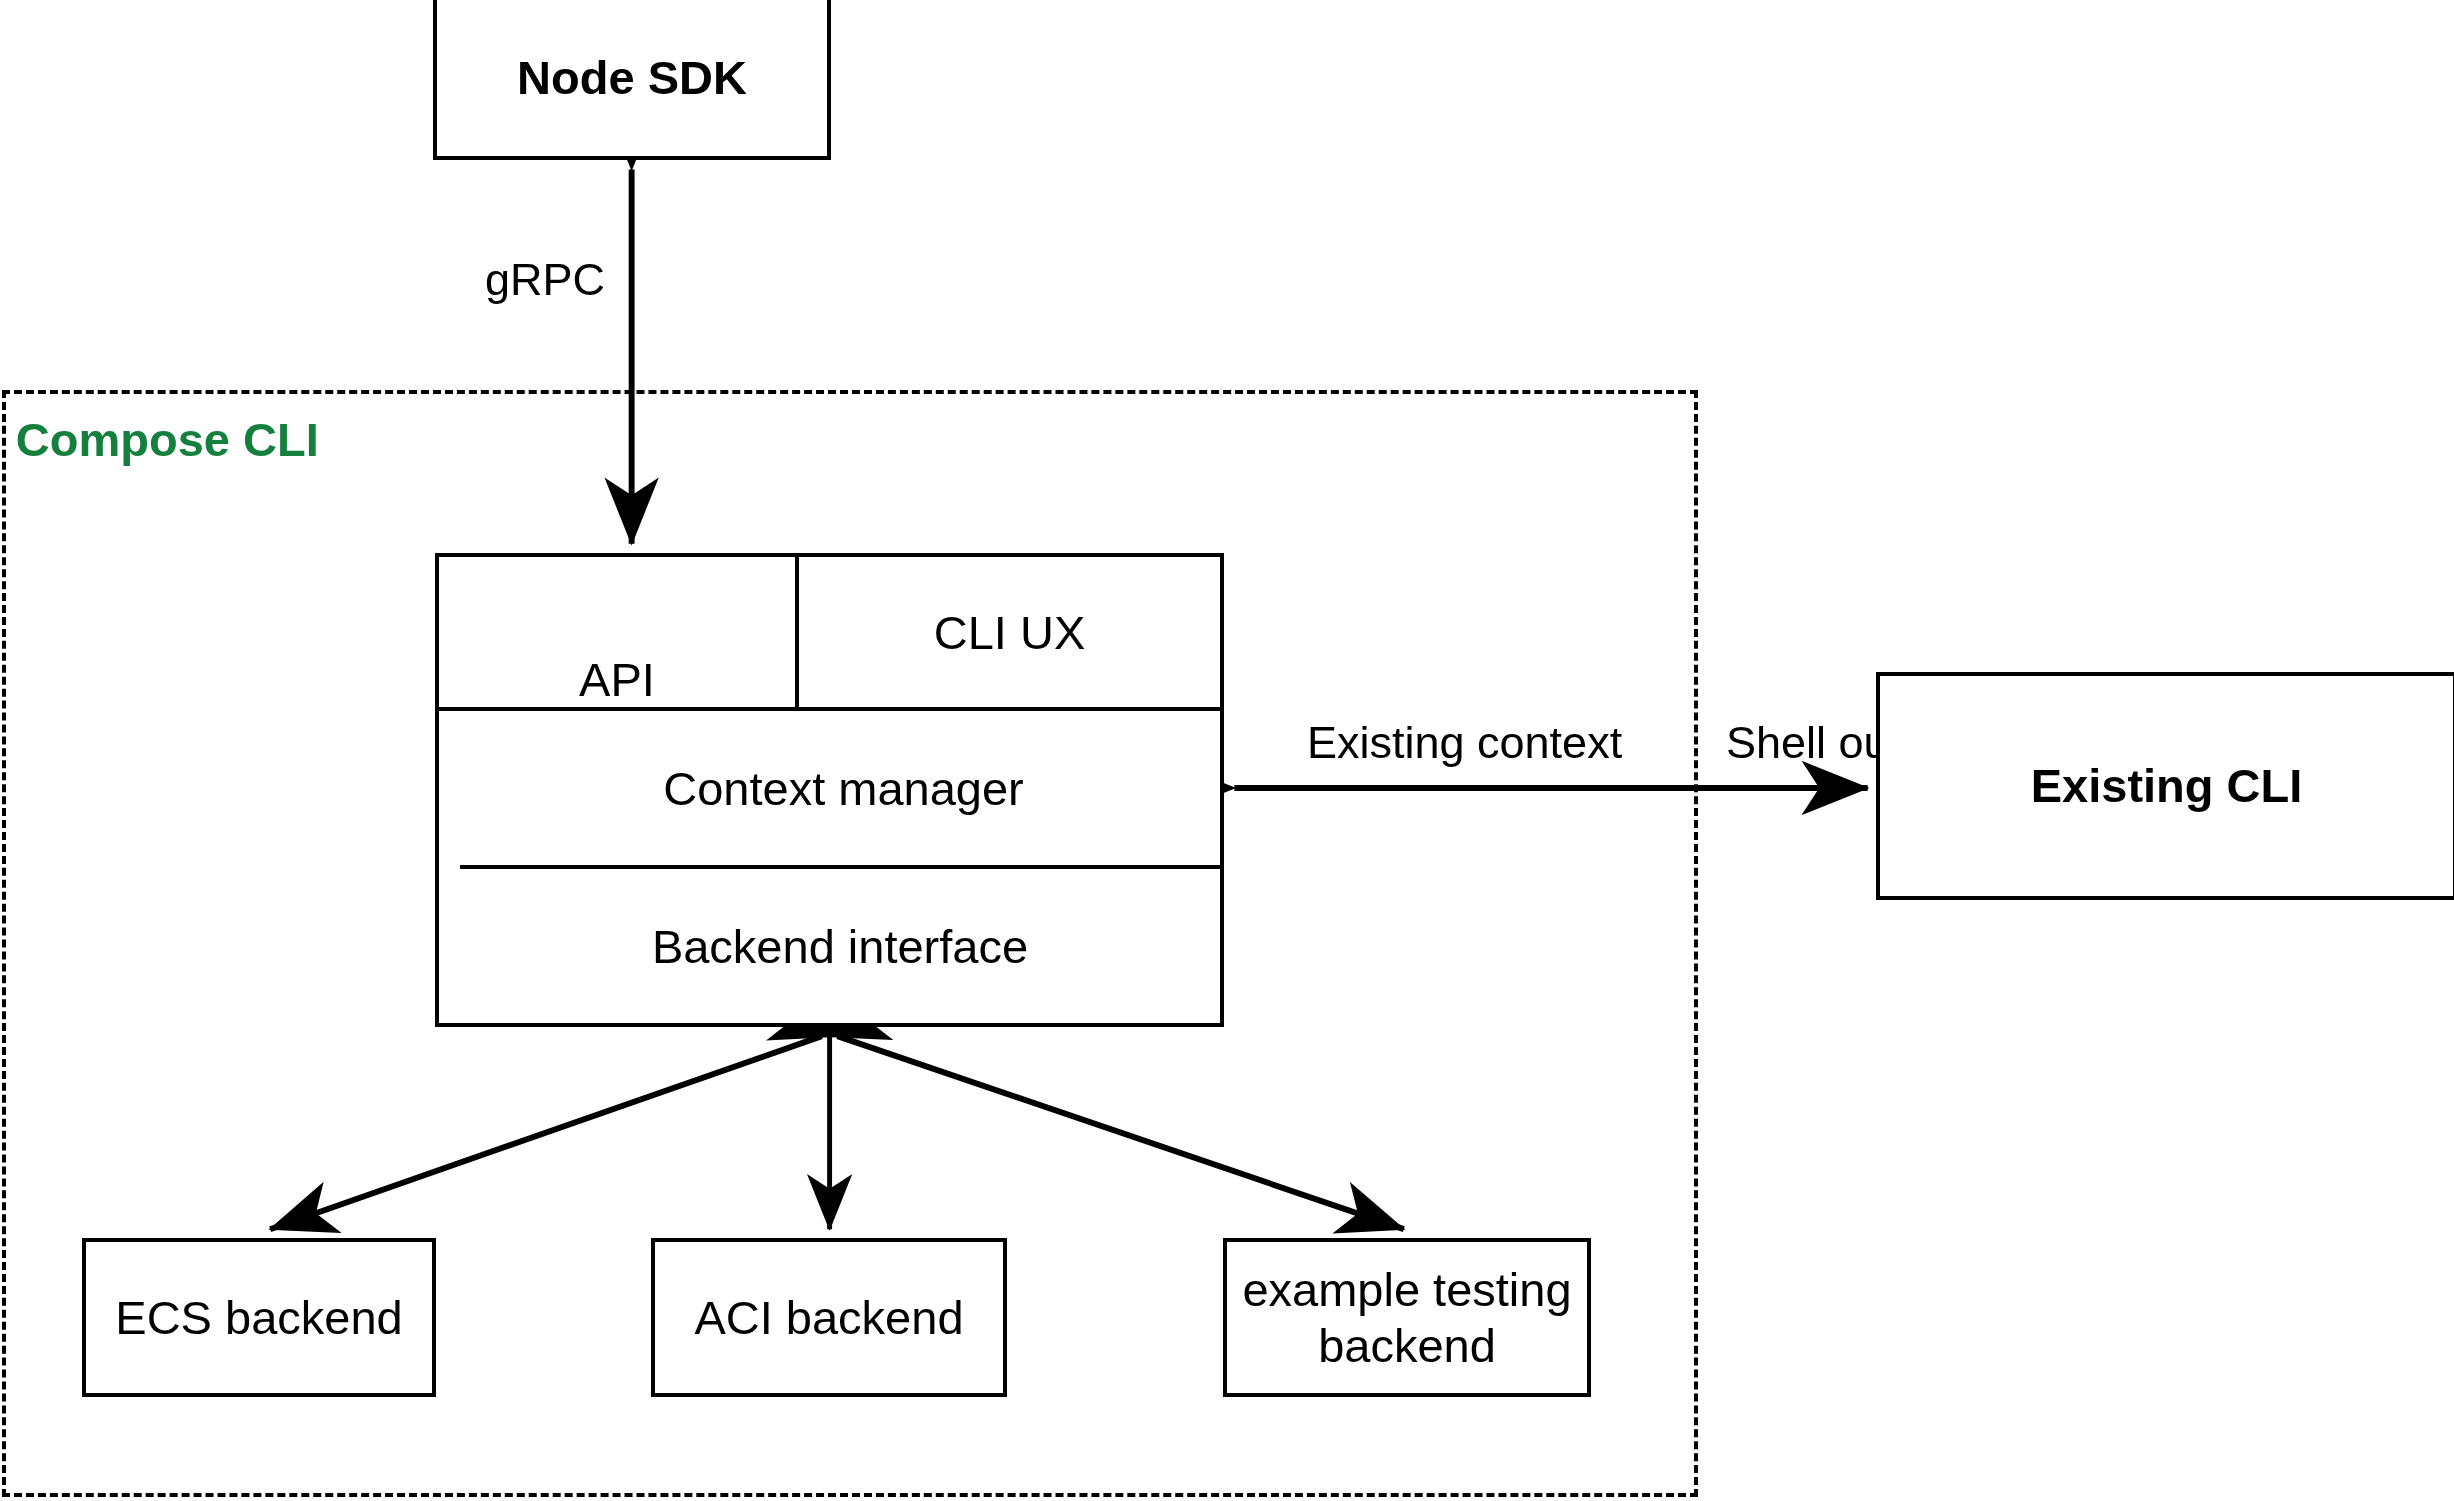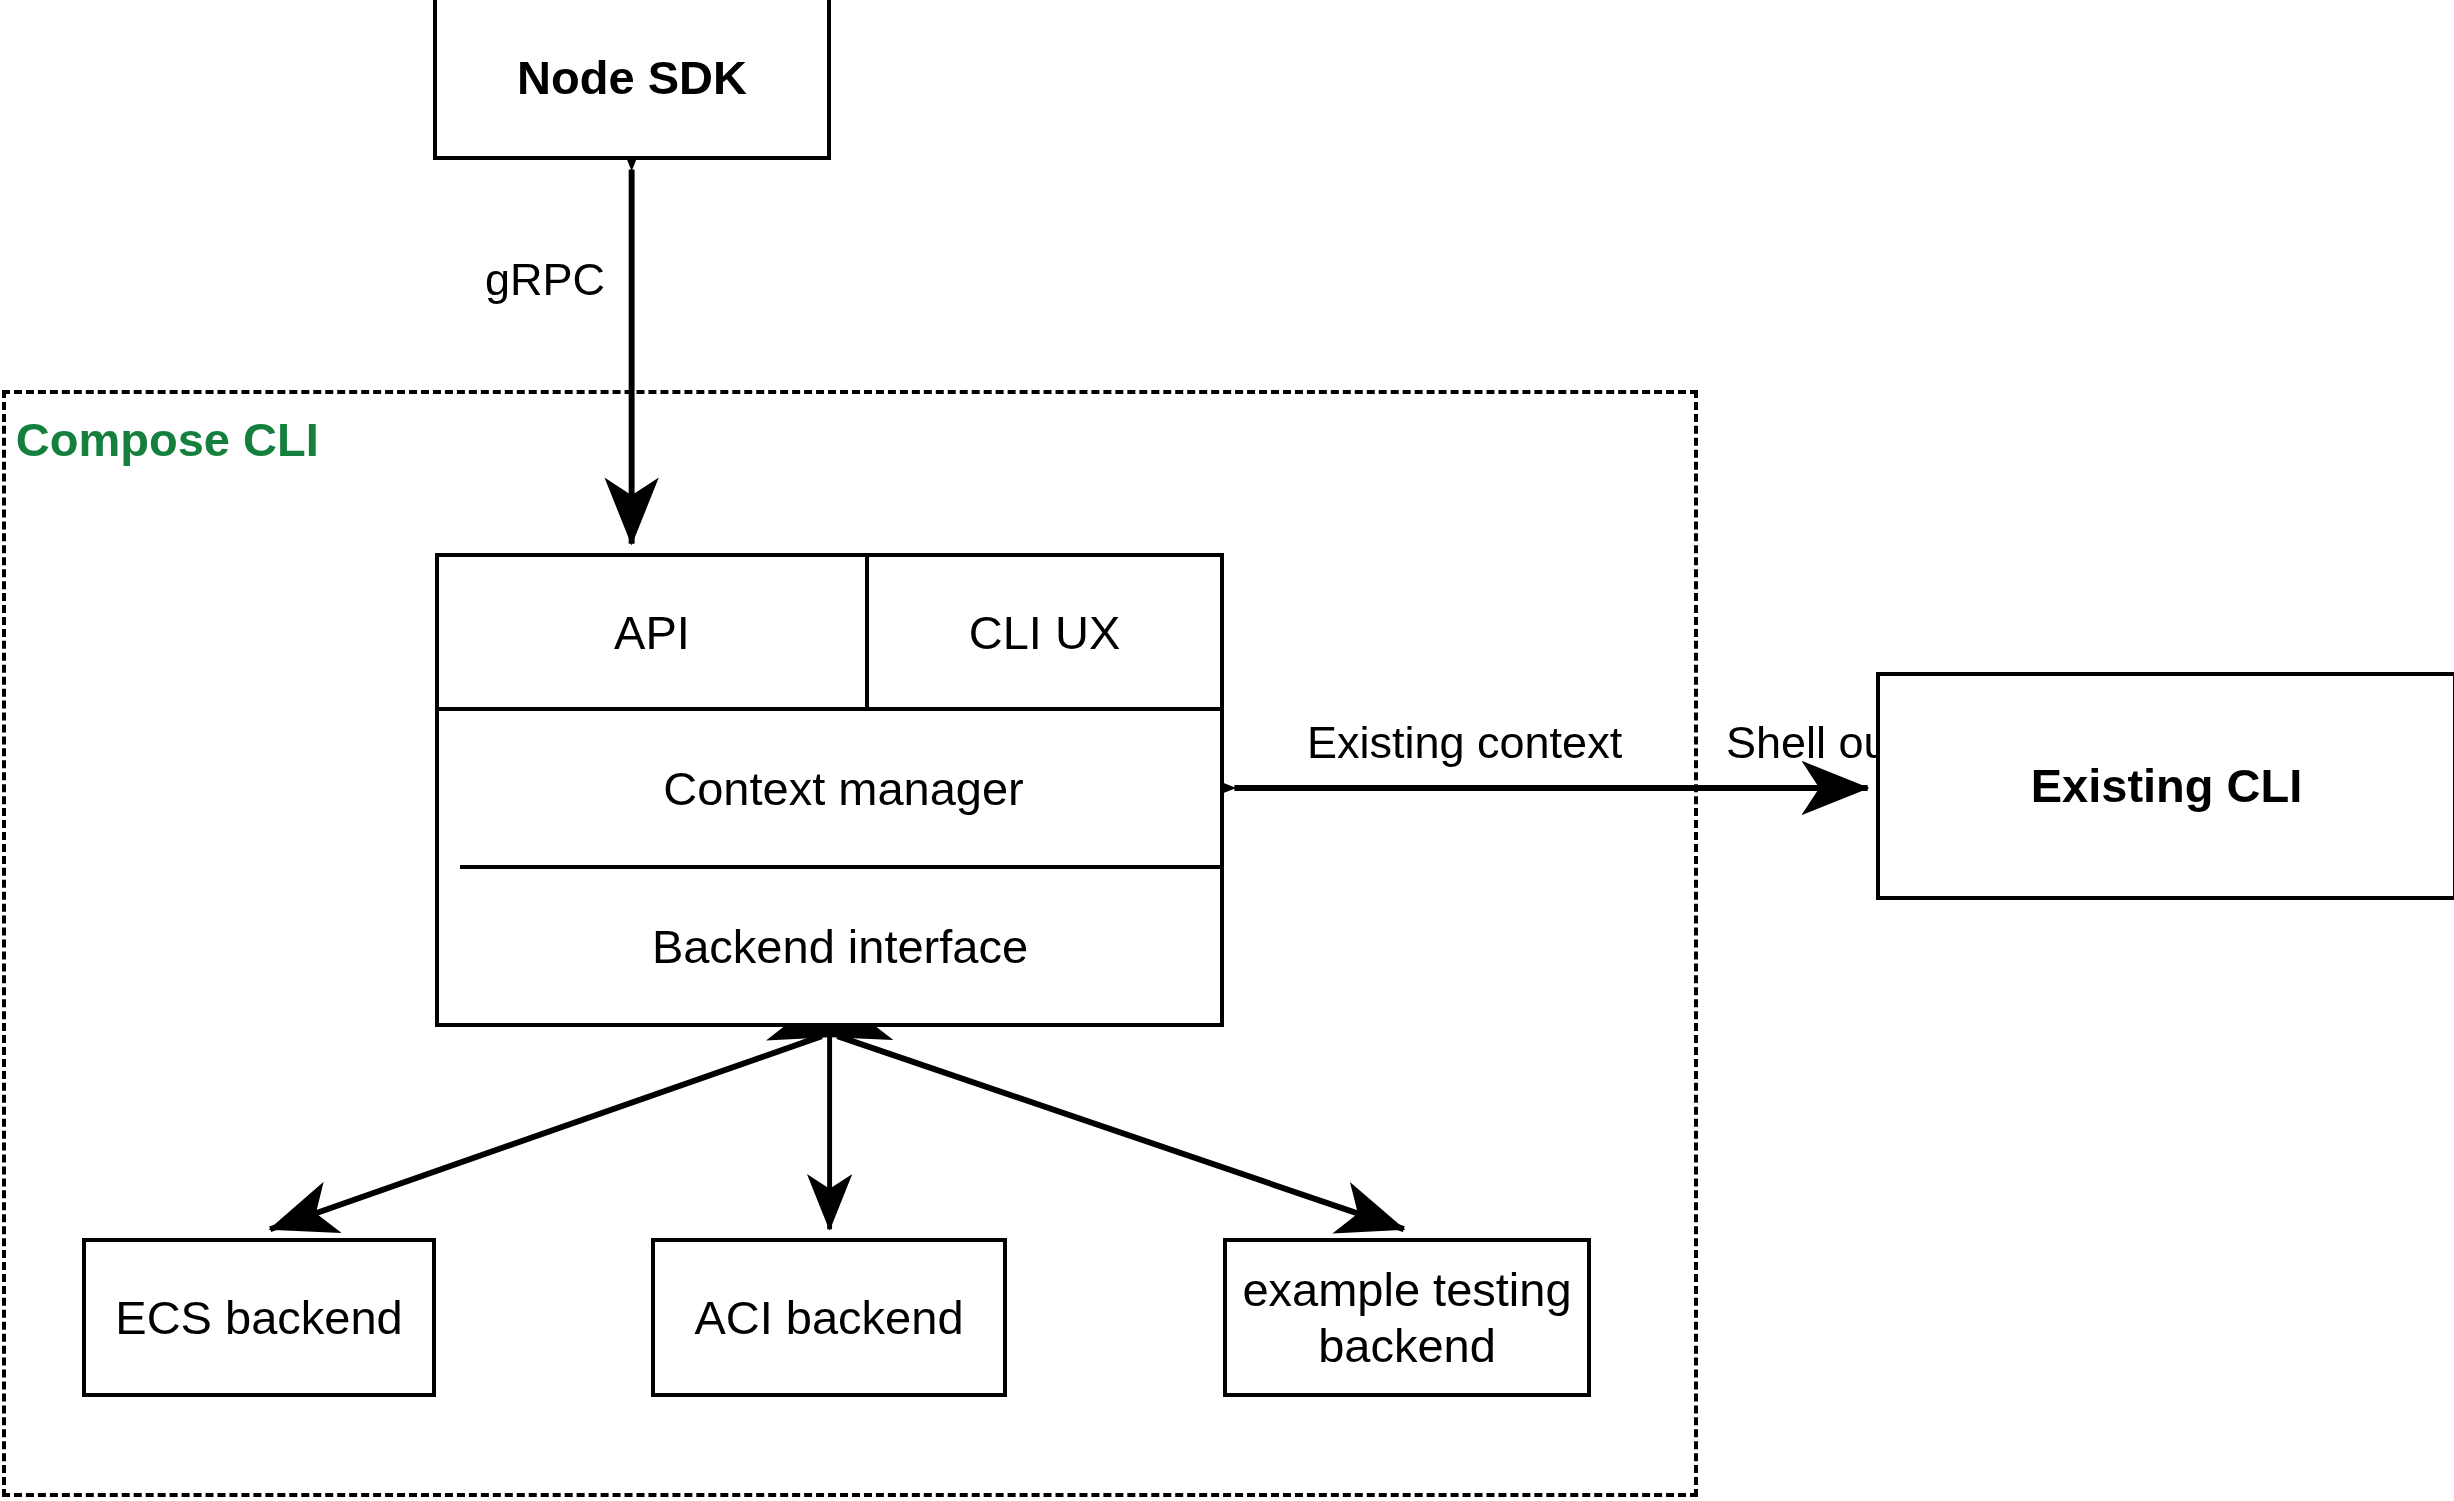--- a/index.html
+++ b/index.html
@@ -134,21 +134,21 @@
 
   <div class="node bold" style="left:433px; top:-4.9px; width:398px; height:165px;">
     <span>Node SDK</span>
   </div>
 
   <div class="edge-label" style="left:485px; top:254px;">gRPC</div>
 
   <div class="stack" style="left:435px; top:553px; width:789px; height:474px;">
 
     <div class="stack-row" style="height:150px;">
-      <div class="stack-cell" style="width:426px;">
+      <div class="stack-cell" style="width:356px;align-items:flex-end;">
         <span>API</span>
       </div>
       <div class="stack-cell" style="flex:1;">
         <span>CLI UX</span>
       </div>
     </div>
 
     <div class="stack-row" style="height:158px;">
       <div class="stack-cell" style="flex:1;padding-left:28px;">
         <span>Context manager</span>

